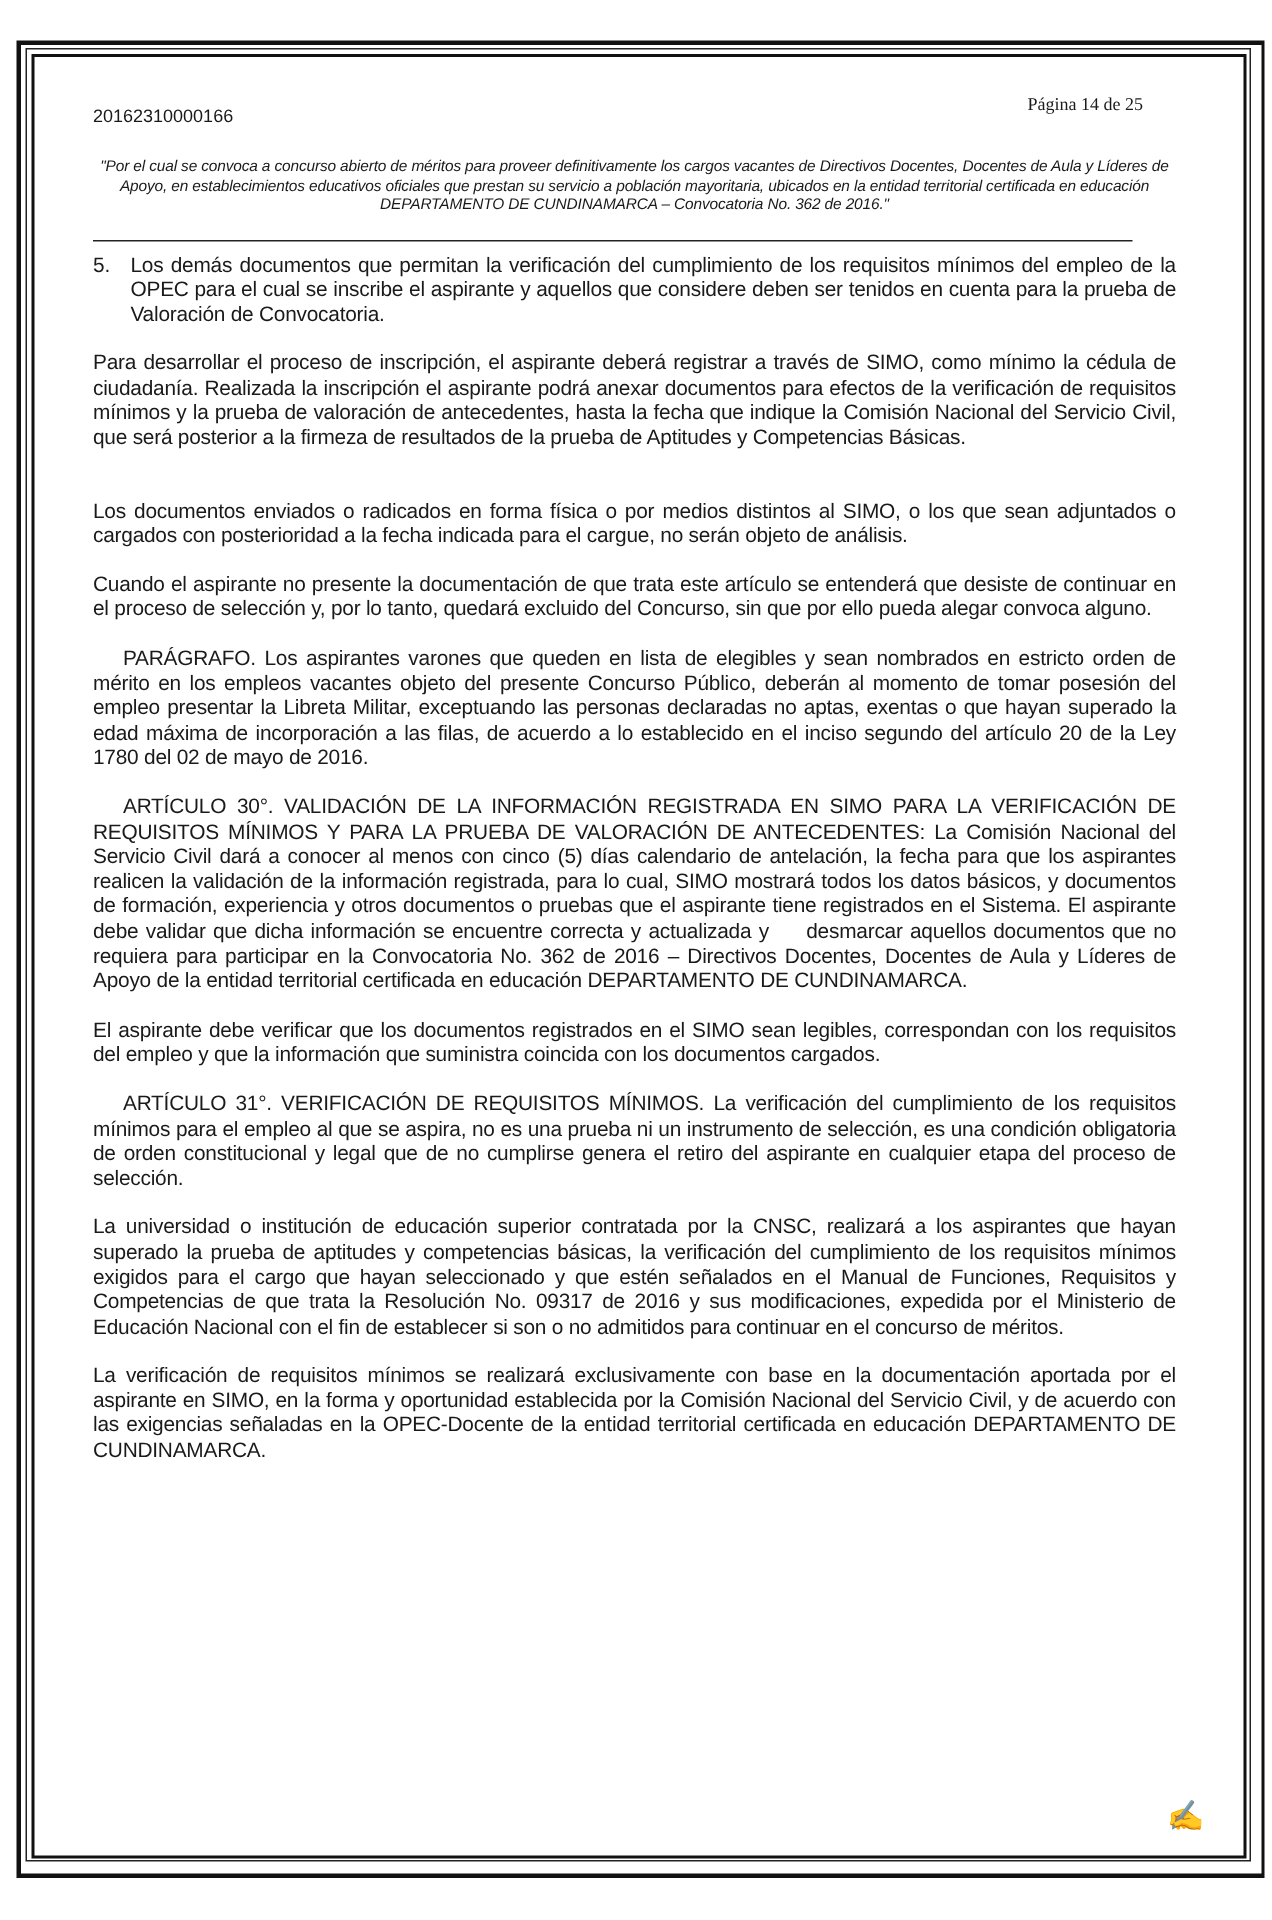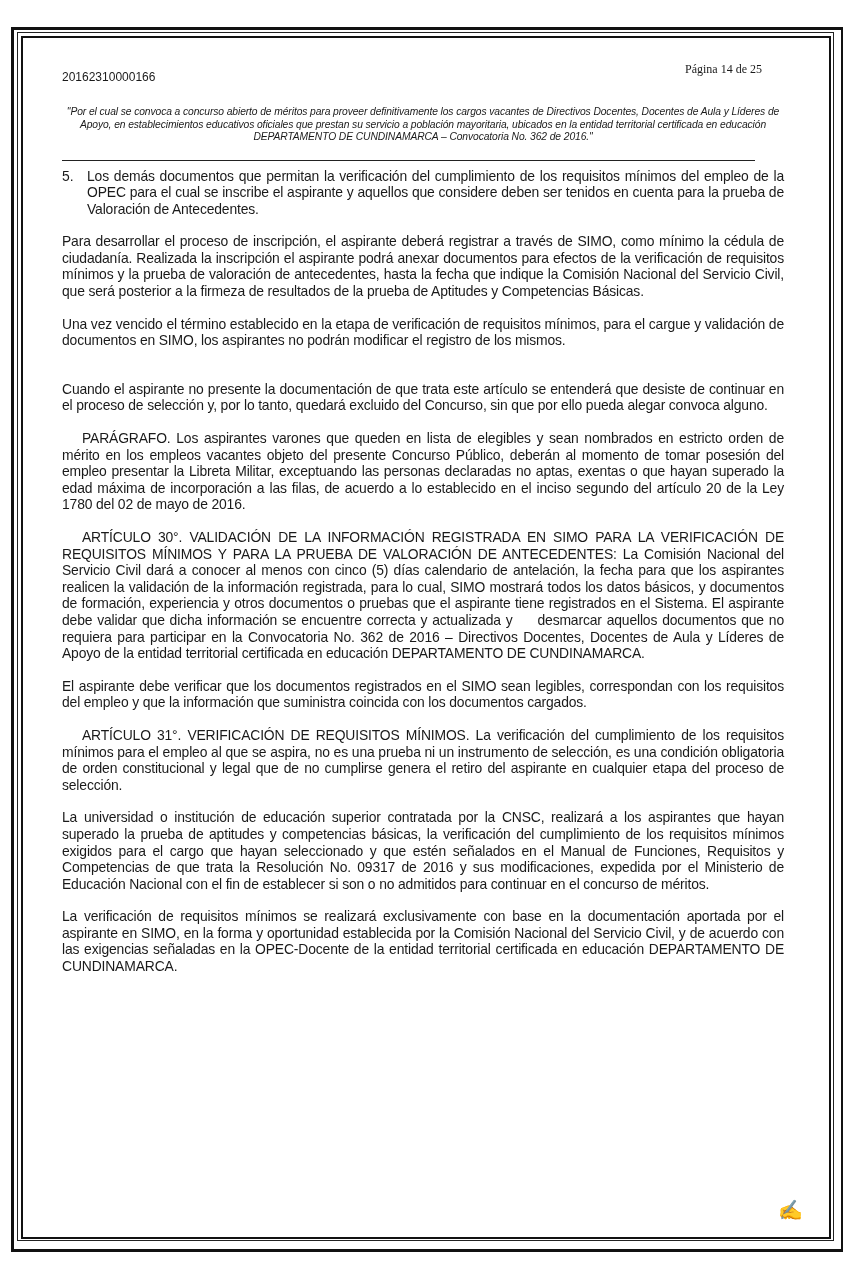--- a/index.html
+++ b/index.html
@@ -36,27 +36,27 @@
 <div class="content">
   <div class="hdr">
     <span class="code">20162310000166</span>
     <span class="page">Página 14 de 25</span>
   </div>
   <div class="title-block">"Por el cual se convoca a concurso abierto de méritos para proveer definitivamente los cargos vacantes de Directivos Docentes, Docentes de Aula y Líderes de Apoyo, en establecimientos educativos oficiales que prestan su servicio a población mayoritaria, ubicados en la entidad territorial certificada en educación DEPARTAMENTO DE CUNDINAMARCA – Convocatoria No. 362 de 2016."</div>
   <div class="sep"></div>
 
   <div class="item">
     <span class="num">5.</span>
-    <p>Los demás documentos que permitan la verificación del cumplimiento de los requisitos mínimos del empleo de la OPEC para el cual se inscribe el aspirante y aquellos que considere deben ser tenidos en cuenta para la prueba de Valoración de Antecedentes.</p>
+    <p>Los demás documentos que permitan la verificación del cumplimiento de los requisitos mínimos del empleo de la OPEC para el cual se inscribe el aspirante y aquellos que considere deben ser tenidos en cuenta para la prueba de Valoración de Convocatoria.</p>
   </div>
   <div class="gap"></div>
   <p>Para desarrollar el proceso de inscripción, el aspirante deberá registrar a través de SIMO, como mínimo la cédula de ciudadanía. Realizada la inscripción el aspirante podrá anexar documentos para efectos de la verificación de requisitos mínimos y la prueba de valoración de antecedentes, hasta la fecha que indique la Comisión Nacional del Servicio Civil, que será posterior a la firmeza de resultados de la prueba de Aptitudes y Competencias Básicas.</p>
   <div class="gap"></div>
-  <p>Una vez vencido el término establecido en la etapa de verificación de requisitos mínimos, para el cargue y validación de documentos en SIMO, los aspirantes no podrán modificar el registro de los mismos.</p>
   <div class="gap"></div>
+  <p>Los documentos enviados o radicados en forma física o por medios distintos al SIMO, o los que sean adjuntados o cargados con posterioridad a la fecha indicada para el cargue, no serán objeto de análisis.</p>
   <div class="gap"></div>
   <p>Cuando el aspirante no presente la documentación de que trata este artículo se entenderá que desiste de continuar en el proceso de selección y, por lo tanto, quedará excluido del Concurso, sin que por ello pueda alegar convoca alguno.</p>
   <div class="gap"></div>
   <p><b>PARÁGRAFO.</b><span> Los aspirantes varones que queden en lista de elegibles y sean nombrados en estricto orden de mérito en los empleos vacantes objeto del presente Concurso Público, deberán al momento de tomar posesión del empleo presentar la Libreta Militar, exceptuando las personas declaradas no aptas, exentas o que hayan superado la edad máxima de incorporación a las filas, de acuerdo a lo establecido en el inciso segundo del artículo 20 de la Ley 1780 del 02 de mayo de 2016.</span></p>
   <div class="gap"></div>
   <p><b>ARTÍCULO 30°. VALIDACIÓN DE LA INFORMACIÓN REGISTRADA EN SIMO PARA LA VERIFICACIÓN DE REQUISITOS MÍNIMOS Y PARA LA PRUEBA DE VALORACIÓN DE ANTECEDENTES:</b><span> La Comisión Nacional del Servicio Civil dará a conocer al menos con cinco (5) días calendario de antelación, la fecha para que los aspirantes realicen la validación de la información registrada, para lo cual, SIMO mostrará todos los datos básicos, y documentos de formación, experiencia y otros documentos o pruebas que el aspirante tiene registrados en el Sistema. El aspirante debe validar que dicha información se encuentre correcta y actualizada y </span><b>desmarcar</b><span> aquellos documentos que no requiera para participar en la Convocatoria No. 362 de 2016 – Directivos Docentes, Docentes de Aula y Líderes de Apoyo de la entidad territorial certificada en educación DEPARTAMENTO DE CUNDINAMARCA.</span></p>
   <div class="gap"></div>
   <p>El aspirante debe verificar que los documentos registrados en el SIMO sean legibles, correspondan con los requisitos del empleo y que la información que suministra coincida con los documentos cargados.</p>
   <div class="gap"></div>
   <p><b>ARTÍCULO 31°. VERIFICACIÓN DE REQUISITOS MÍNIMOS.</b><span> La verificación del cumplimiento de los requisitos mínimos para el empleo al que se aspira, no es una prueba ni un instrumento de selección, es una condición obligatoria de orden constitucional y legal que de no cumplirse genera el retiro del aspirante en cualquier etapa del proceso de selección.</span></p>

